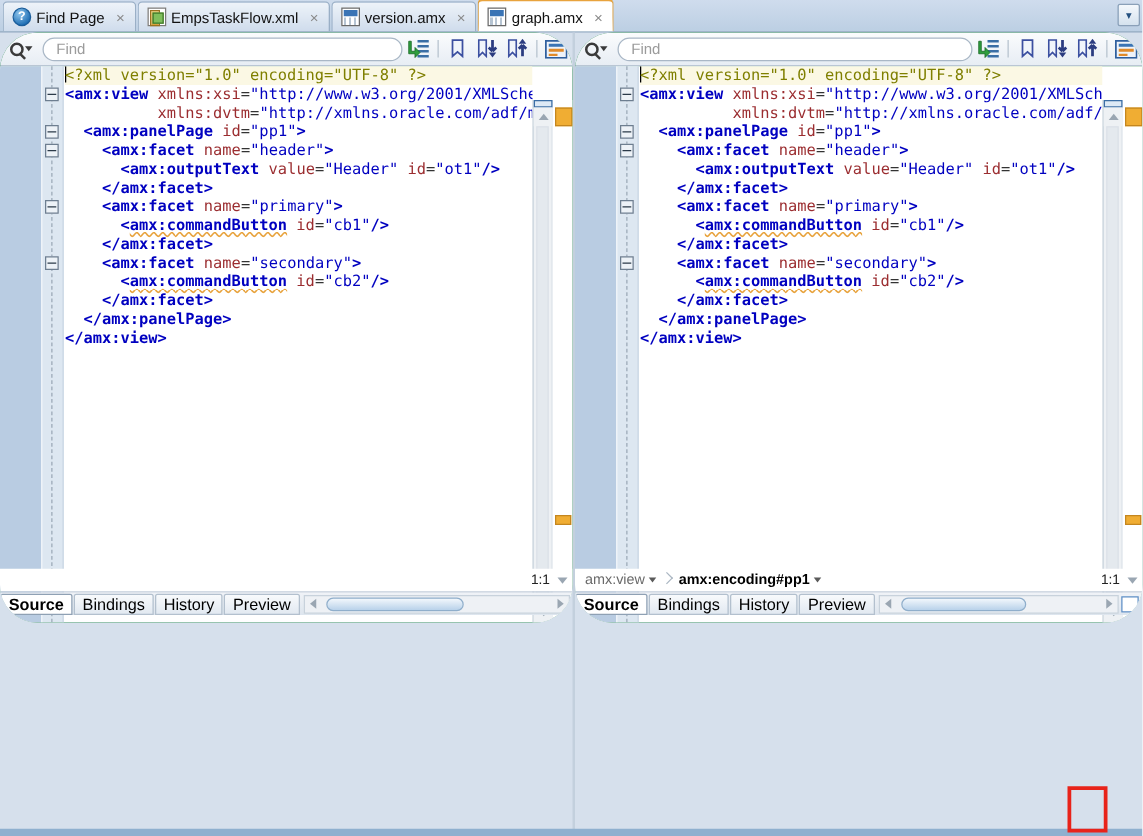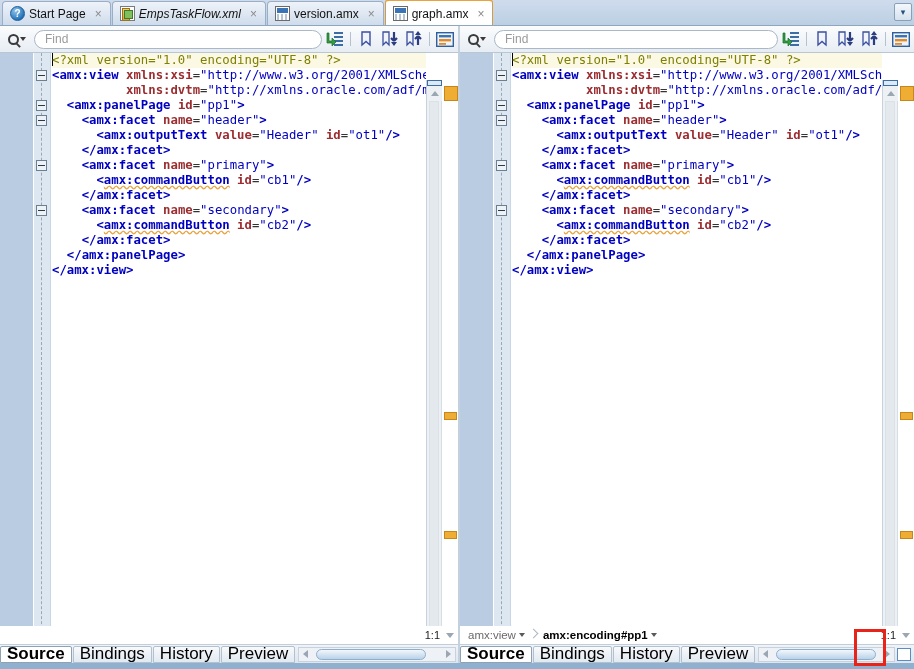--- a/index.html
+++ b/index.html
@@ -46,21 +46,21 @@
   }
   .tab.active {
     background: #ffffff;
     border-color: #d79b3c;
     border-top: 2px solid #e8a33d;
     height: 26px;
     z-index: 3;
     padding-top: 1px;
   }
   .tab .tablabel { line-height: 1; }
-  .tab.italic .tablabel { font-style: italic; }
+  .tab.italic .tablabel { }
   .tabclose {
     color: #8a8a8a; font-size: 12px; line-height: 1;
     margin-left: 3px; padding: 0 2px;
     cursor: pointer;
   }
 
   
   .ticon { width: 15px; height: 15px; flex: 0 0 15px; position: relative; }
   .ticon.help {
     border-radius: 50%;
@@ -109,23 +109,24 @@
     background: linear-gradient(#f4f8fc, #d5e2ee);
     border-radius: 2px;
     display: flex; align-items: center; justify-content: center;
     font-size: 9px; color: #24507f;
   }
 
   
   .pane {
     position: absolute;
     top: 26px;
-    height: 643px;
+    height: 472px;
     background: #15803d;
     overflow: hidden;
+    border-radius: 30px;
   }
   .pane.left  { left: 0;   width: 458px; }
   .pane.right { left: 460px; width: 454px; }
   .pane-split {
     position: absolute; left: 458px; top: 26px;
     width: 2px; height: 643px;
     background: #c3d0dd;
   }
 
   
@@ -232,21 +233,21 @@
     font-size: 12.3px;
     line-height: 15px;
     white-space: pre;
   }
   .codeline { height: 15px; }
   .codeline.hl { background: #fbf8e4; }
 
   
   .t-pi   { color: #7f7f00; }
   .t-tag  { color: #0000c0; font-weight: bold; }
-  .t-attr { color: #9b2d30; font-weight: bold; }
+  .t-attr { color: #9b2d30; }
   .t-val  { color: #0000c0; }
   .t-eq   { color: #333; }
   .t-punc { color: #0000c0; font-weight: bold; }
   .warn {
     text-decoration: underline wavy #e8a33d;
     text-decoration-skip-ink: none;
   }
 
   .caret {
     display: inline-block;
@@ -332,21 +333,21 @@
   .bottomtabs {
     position: absolute;
     height: 19px;
     background: linear-gradient(#f0f3f7, #dde5ee);
     display: flex; align-items: center;
     border-top: 1px solid #c3cedb;
   }
   .btab {
     height: 17px;
     padding: 0 6px;
-    font-size: 17px;
+    font-size: 13px;
     display: flex; align-items: center;
     border: 1px solid #b3c0ce;
     border-radius: 2px 2px 0 0;
     background: linear-gradient(#f8fafc, #e2e9f1);
     margin-right: 1px;
     cursor: pointer;
     white-space: nowrap;
   }
   .btab.active {
     background: #ffffff;
@@ -441,21 +442,21 @@
   }
 </style>
 </head>
 <body>
 
 <div id="app">
 
   <div class="tabbar">
     <div class="tab">
       <span class="ticon help">?</span>
-      <span class="tablabel">Start Page</span>
+      <span class="tablabel">Find Page</span>
       <span class="tabclose">×</span>
     </div>
     <div class="tab italic">
       <span class="ticon doc"></span>
       <span class="tablabel">EmpsTaskFlow.xml</span>
       <span class="tabclose">×</span>
     </div>
     <div class="tab">
       <span class="ticon amx"></span>
       <span class="tablabel">version.amx</span>

